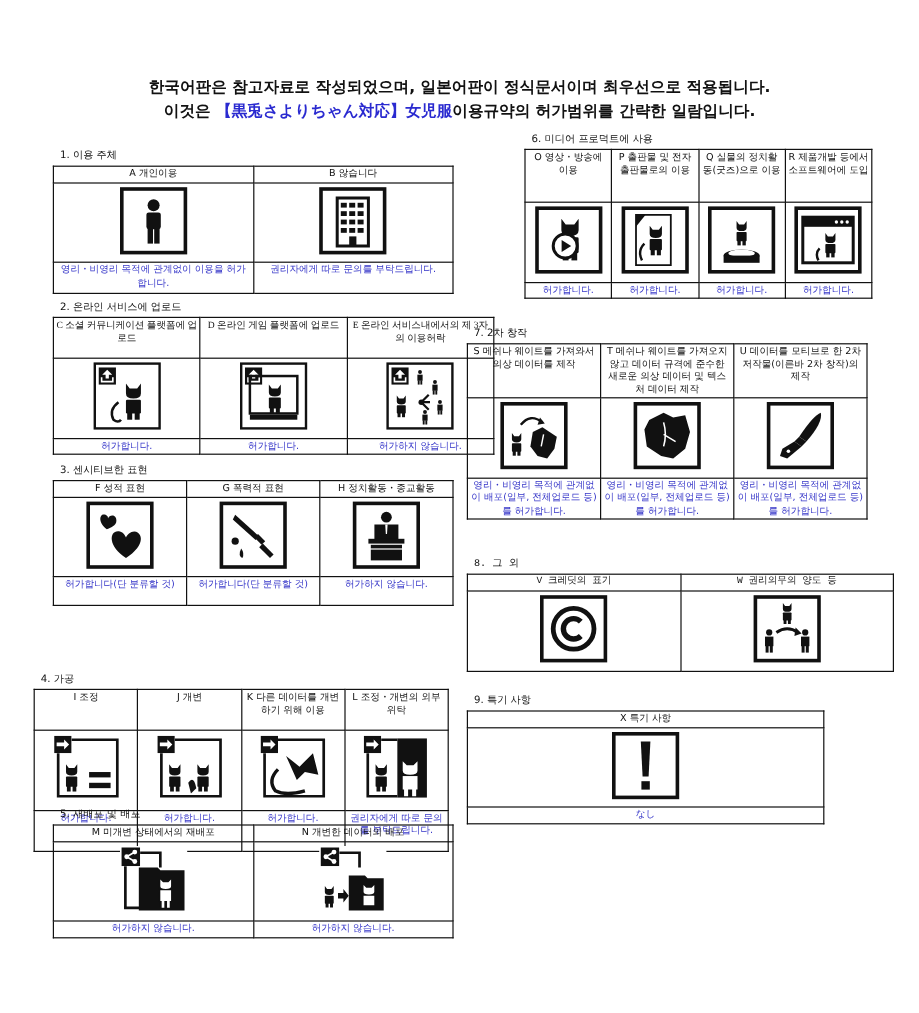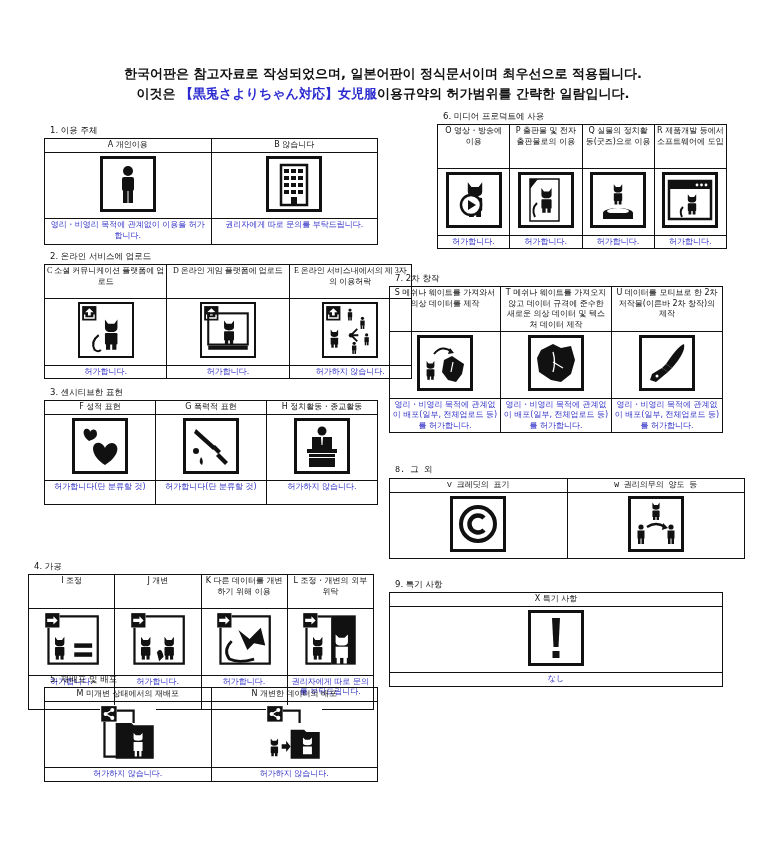--- a/index.html
+++ b/index.html
@@ -400,21 +400,21 @@
                 <path d="M16 28 Q25 22 34 28" stroke="#111" stroke-width="2.5" fill="none"></path>
                 <path d="M32 24 L37 29 L31 31 Z" fill="#111"></path>
                 <use href="#user" x="5" y="25" width="10" height="20"></use>
                 <use href="#user" x="35" y="25" width="10" height="20"></use>
               </svg></span></td>
     </tr>
   </tbody>
     </table>
 </div>
 
-<div class="section" style="left:389px; top:578px; width:334px;">
+<div class="section" style="left:389px; top:578px; width:298px;">
   <div class="sec-title">9. 특기 사항</div>
   <table class="lic">
     <tbody>
         <tr class="lbl">
       <td>X 특기 사항</td>
     </tr>
     <tr class="icn">
       <td><span class="icon-box" style="width:56px;height:56px;">
         <svg viewBox="0 0 50 50">
                 <path d="M21 5 L29 5 L27.5 34 L22.5 34 Z" fill="#111"></path>

